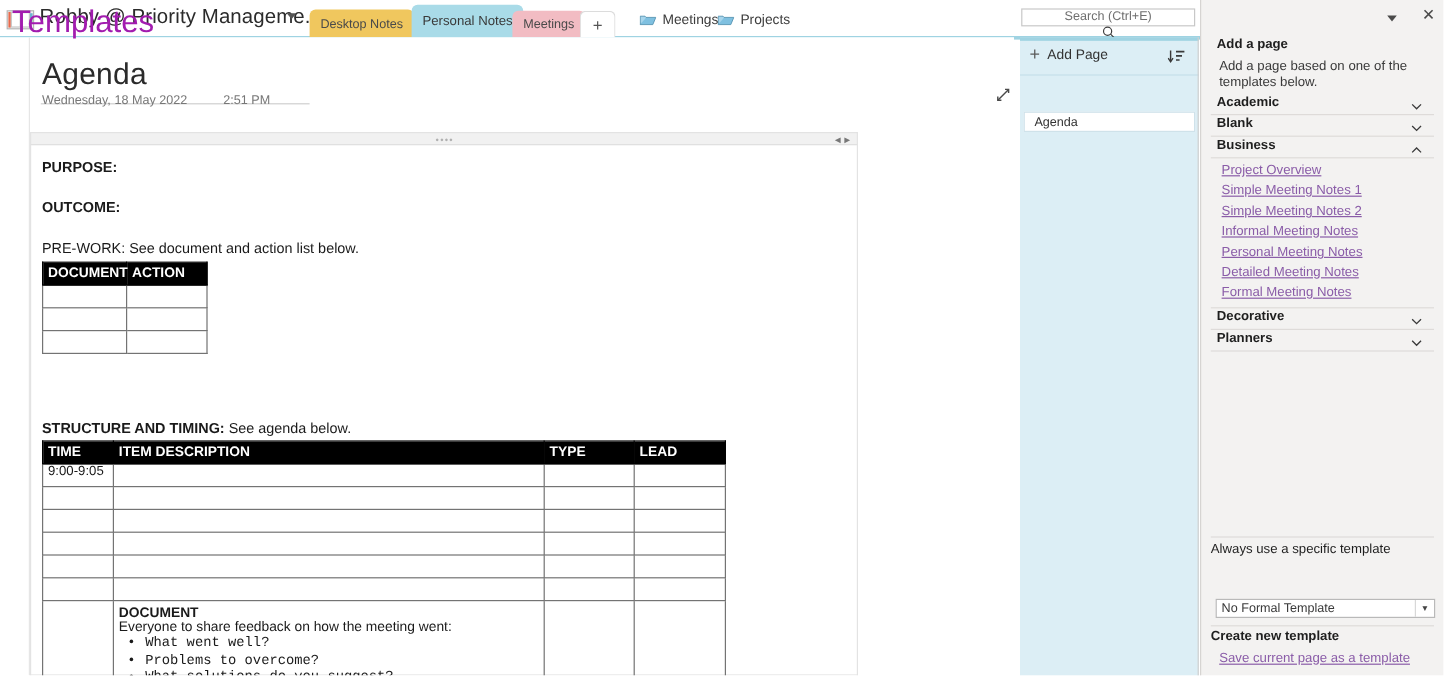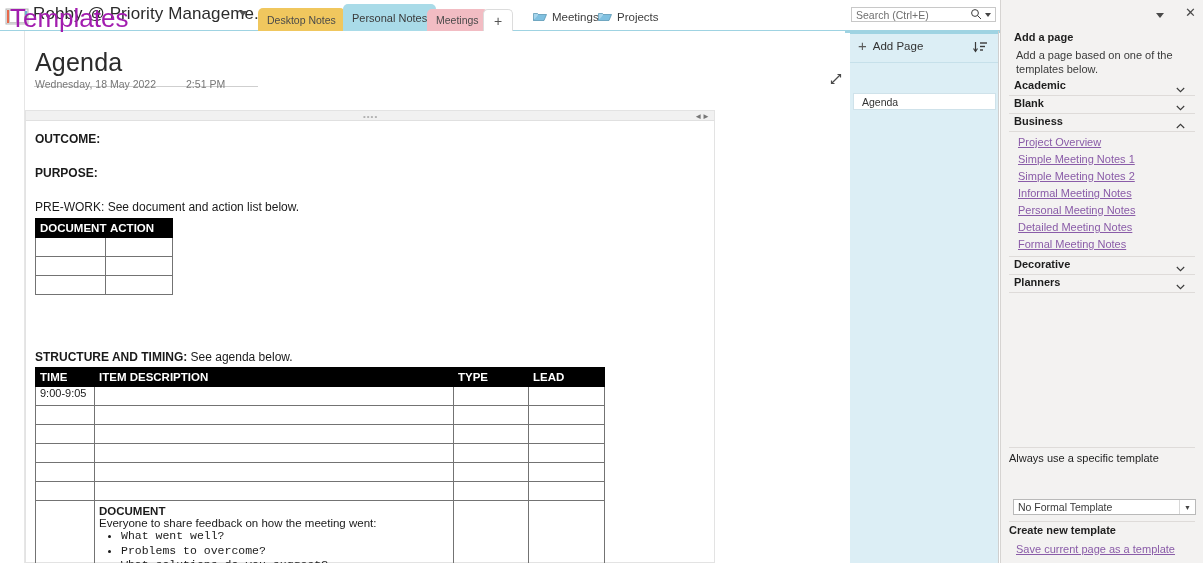--- a/index.html
+++ b/index.html
@@ -55,21 +55,21 @@
     position:absolute; top:11px; display:flex; align-items:center; gap:5px;
     font-size:11.5px; color:#3d3d3d;
   }
   .navgroup.g1 { left:533px; }
   .navgroup.g2 { left:598px; }
   .sg-icon { width:14px; height:10px; display:block; }
 
   .searchbox {
     position:absolute; left:851px; top:7px; width:145px; height:15px;
     border:1px solid #c8c8c8; background:#fff;
-    display:flex; align-items:center; padding:0 4px;
+    display:flex; align-items:center; padding:0 4px;flex-direction:column;
   }
   .searchbox .ph { font-size:10.5px; color:#6f6f6f; flex:1; }
   .search-caret {
     width:0;height:0;border-left:3px solid transparent;border-right:3px solid transparent;
     border-top:4px solid #444; margin-left:3px;
   }
 
   
   .canvas {
     position:absolute; left:0; top:31px; width:845px; height:532px;
@@ -301,22 +301,22 @@
     </div>
 
     <div class="note-container"></div>
     <div class="note-handle">
       <span class="handle-dots">••••</span>
       <span class="handle-arrows">◄►</span>
     </div>
 
     <div class="note-body">
 
+      <div class="blk-head">PURPOSE:</div>
       <div class="blk-head">OUTCOME:</div>
-      <div class="blk-head">PURPOSE:</div>
       <div class="prework">PRE-WORK: See document and action list below.</div>
 
       <table class="nt doc-tbl" style="position:relative; width:137px; margin-bottom:16px;">
         <tbody>
             <tr>
           <th style="width:70px;">DOCUMENT</th>
           <th style="width:67px;">ACTION</th>
         </tr>
         <tr>
           <td></td>

